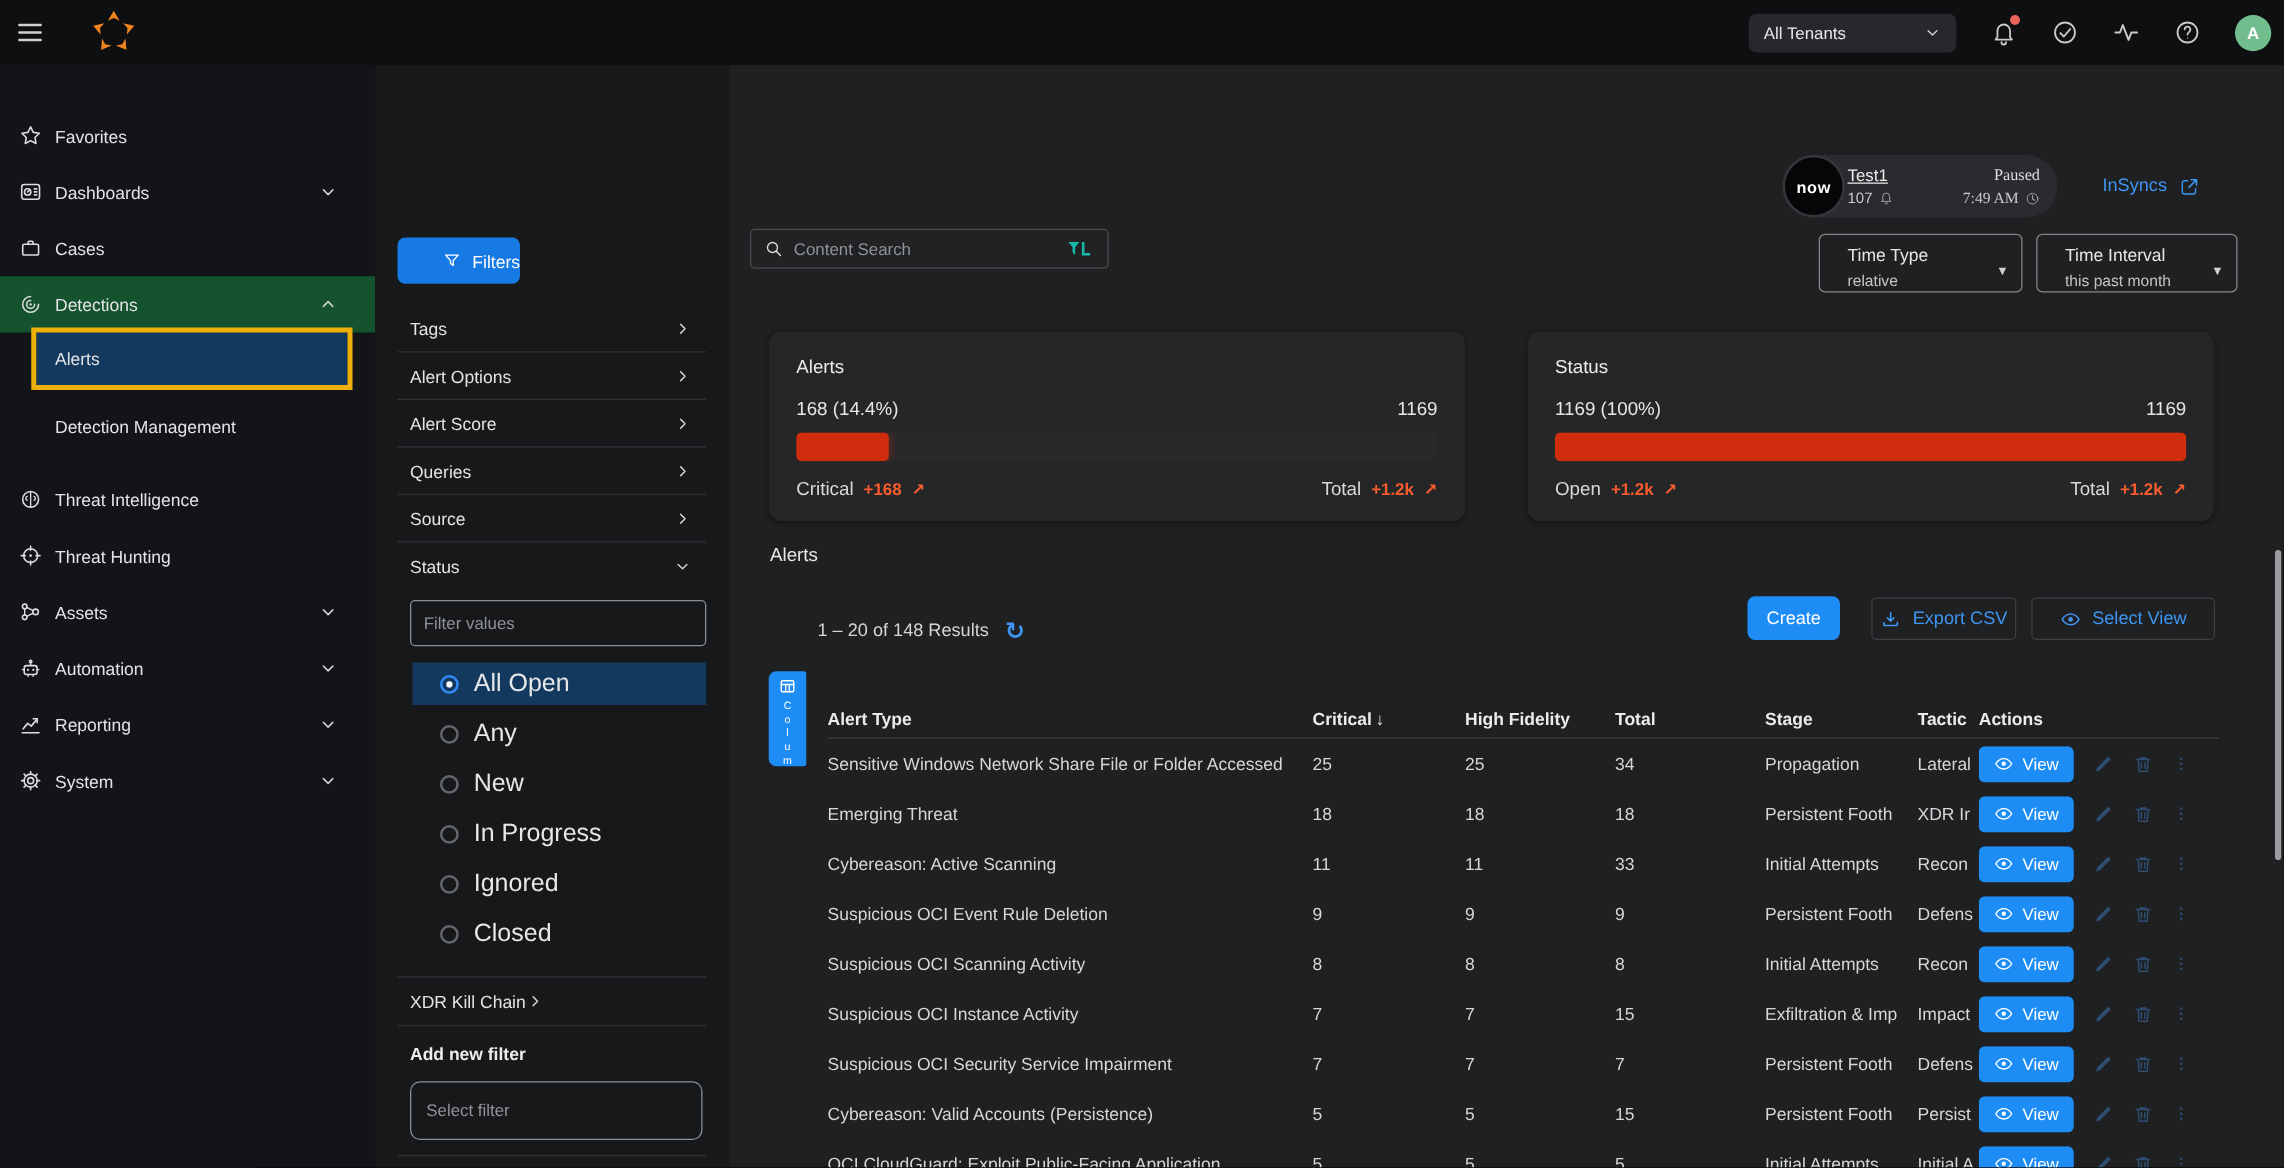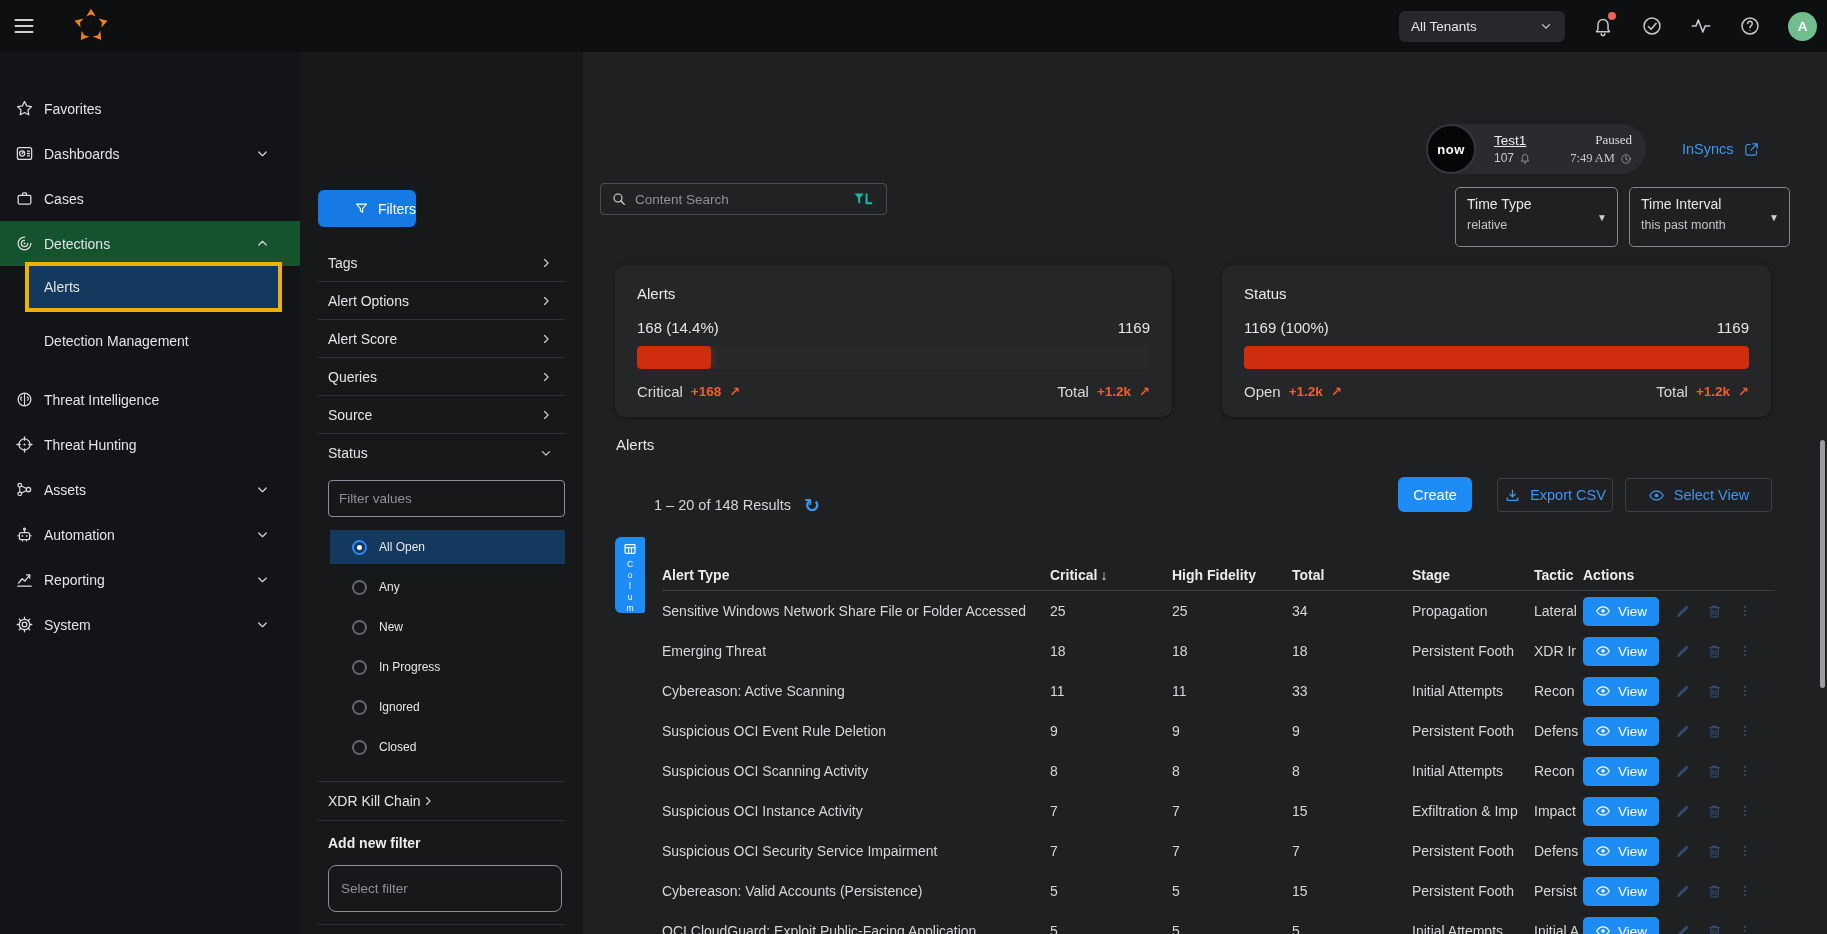--- a/index.html
+++ b/index.html
@@ -38,48 +38,48 @@
   .filters-btn { width:98px; height:37px; background:#1779e3; border:none; border-radius:6px; color:#fff; font-size:14px; display:flex; align-items:center; justify-content:flex-end; gap:9px; cursor:pointer; font-family:inherit; }
   .filters-btn .icon { width:15px; height:15px; color:#fff; }
   .fgroups { margin-top:17px; }
   .fgroup { height:38px; display:flex; align-items:center; justify-content:space-between; padding:0 12px 0 10px; border-bottom:1px solid #2f3134; font-size:14px; color:#e3e4e6; cursor:pointer; }
   .fgroup:last-child { border-bottom:none; }
   .fgroup-chevron { width:14px; height:14px; color:#cfd1d3; }
   .fgroup-chevron.right svg { transform:rotate(-90deg); }
   .finput { margin-top:8px; margin-left:10px; width:237px; height:37px; background:transparent; border:1px solid #8b909a; border-radius:4px; color:#e3e4e6; font-size:13.5px; padding:0 10px; font-family:inherit; }
   .finput::placeholder { color:#8f9296; }
   .fradios { margin-top:13px; }
-  .fradio { height:40px; display:flex; align-items:center; gap:12px; padding-left:22px; margin-left:12px; font-size:12px; color:#e6e7e8; cursor:pointer; }
+  .fradio { height:40px; display:flex; align-items:center; gap:12px; padding-left:22px; margin-left:12px; font-size:20px; color:#e6e7e8; cursor:pointer; }
   .fradio.selected { height:34px; margin:3px 0 3px 12px; background:#14395e; }
   .radio-circle { width:15px; height:15px; border:2px solid #63666b; border-radius:50%; position:relative; flex:0 0 auto; }
   .fradio.selected .radio-circle { border-color:#2f8af5; }
   .fradio.selected .radio-circle::after { content:''; position:absolute; inset:3px; background:#fff; border-radius:50%; }
   .xdr-row { margin-top:14px; height:40px; display:flex; align-items:center; justify-content:flex-start; padding:0 12px 0 10px; border-top:1px solid #2f3134; border-bottom:1px solid #2f3134; font-size:14px; color:#e3e4e6; cursor:pointer; }
   .addnew { height:36px; display:flex; align-items:center; padding-left:10px; font-size:14px; font-weight:bold; color:#eceded; margin-top:4px; }
   .selectfilter { margin-top:4px; margin-left:10px; width:234px; height:47px; background:transparent; border:1px solid #8b909a; border-radius:8px; color:#e3e4e6; font-size:13.5px; padding:0 12px; font-family:inherit; }
   .selectfilter::placeholder { color:#8f9296; }
   .fbottomline { margin-top:12px; border-bottom:1px solid #2f3134; }
 
   
   .main { position:absolute; left:583px; top:52px; width:1244px; height:882px; background:#1e2022; }
 
   .tenant-pill { position:absolute; left:843px; top:72px; width:220px; height:50px; background:#292b2e; border-radius:25px; display:flex; align-items:center; }
   .now-circle { width:50px; height:50px; border-radius:50%; background:#050607; border:2px solid #34363a; color:#fff; font-weight:bold; font-size:13px; display:flex; align-items:center; justify-content:center; letter-spacing:.5px; flex:0 0 auto; }
-  .tp-col1 { margin-left:18px; display:flex; flex-direction:column; gap:3px; }
+  .tp-col1 { margin-left:2px; display:flex; flex-direction:column; gap:3px; }
   .tp-name { font-size:13.5px; color:#eceded; text-decoration:underline; cursor:pointer; }
   .tp-count { font-size:12px; color:#c7c9cb; display:flex; align-items:center; gap:5px; }
   .tp-col2 { margin-left:auto; margin-right:14px; display:flex; flex-direction:column; gap:3px; align-items:flex-end;font-family:Liberation Serif, serif; }
   .tp-state { font-size:13px; color:#dddee0; }
   .tp-time { font-size:12.5px; color:#c7c9cb; display:flex; align-items:center; gap:5px; }
   .mini-icon { width:12px; height:12px; color:#9fa1a4; display:inline-block; }
 
   .insyncs { position:absolute; left:1099px; top:85px; height:24px; display:flex; align-items:center; gap:9px; color:#3f95f2; font-size:14.5px; cursor:pointer; }
   .insyncs .icon { width:17px; height:17px; }
 
-  .timebox { position:absolute; top:135px; height:60px; border:1px solid #85878a; border-radius:5px; padding:8px 26px 0 11px; cursor:pointer; }
+  .timebox { position:absolute; top:135px; height:47px; border:1px solid #85878a; border-radius:5px; padding:8px 26px 0 22px; cursor:pointer; }
   .timebox.tt { left:872px; width:163px; }
   .timebox.ti { left:1046px; width:161px; }
   .timebox .tb-label { font-size:14px; color:#e6e7e8; }
   .timebox .tb-value { font-size:12.5px; color:#c2c4c6; margin-top:6px; }
   .timebox .tb-caret { position:absolute; right:10px; top:24px; font-size:10px; color:#d0d1d3; }
 
   .searchbox { position:absolute; left:17px; top:131px; width:287px; height:32px; border:1px solid #4b4d50; border-radius:4px; background:#202224; display:flex; align-items:center; padding:0 10px; gap:8px; }
   .searchbox .icon { width:16px; height:16px; color:#dddee0; flex:0 0 auto; }
   .searchbox input { flex:1; background:transparent; border:none; outline:none; color:#e3e4e6; font-size:13.5px; font-family:inherit; min-width:0; }
   .searchbox input::placeholder { color:#8f9296; }

